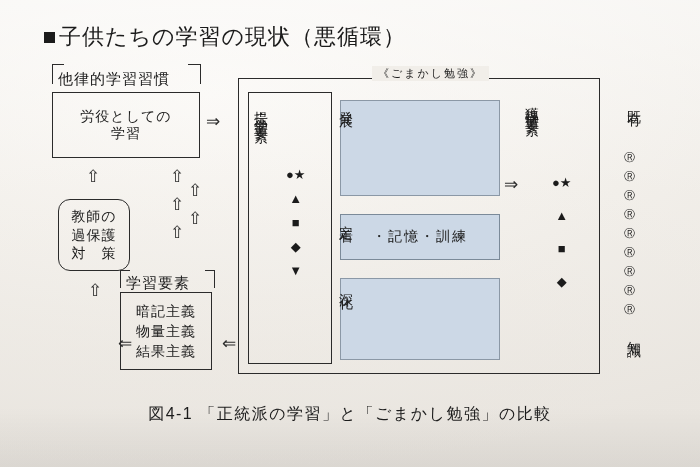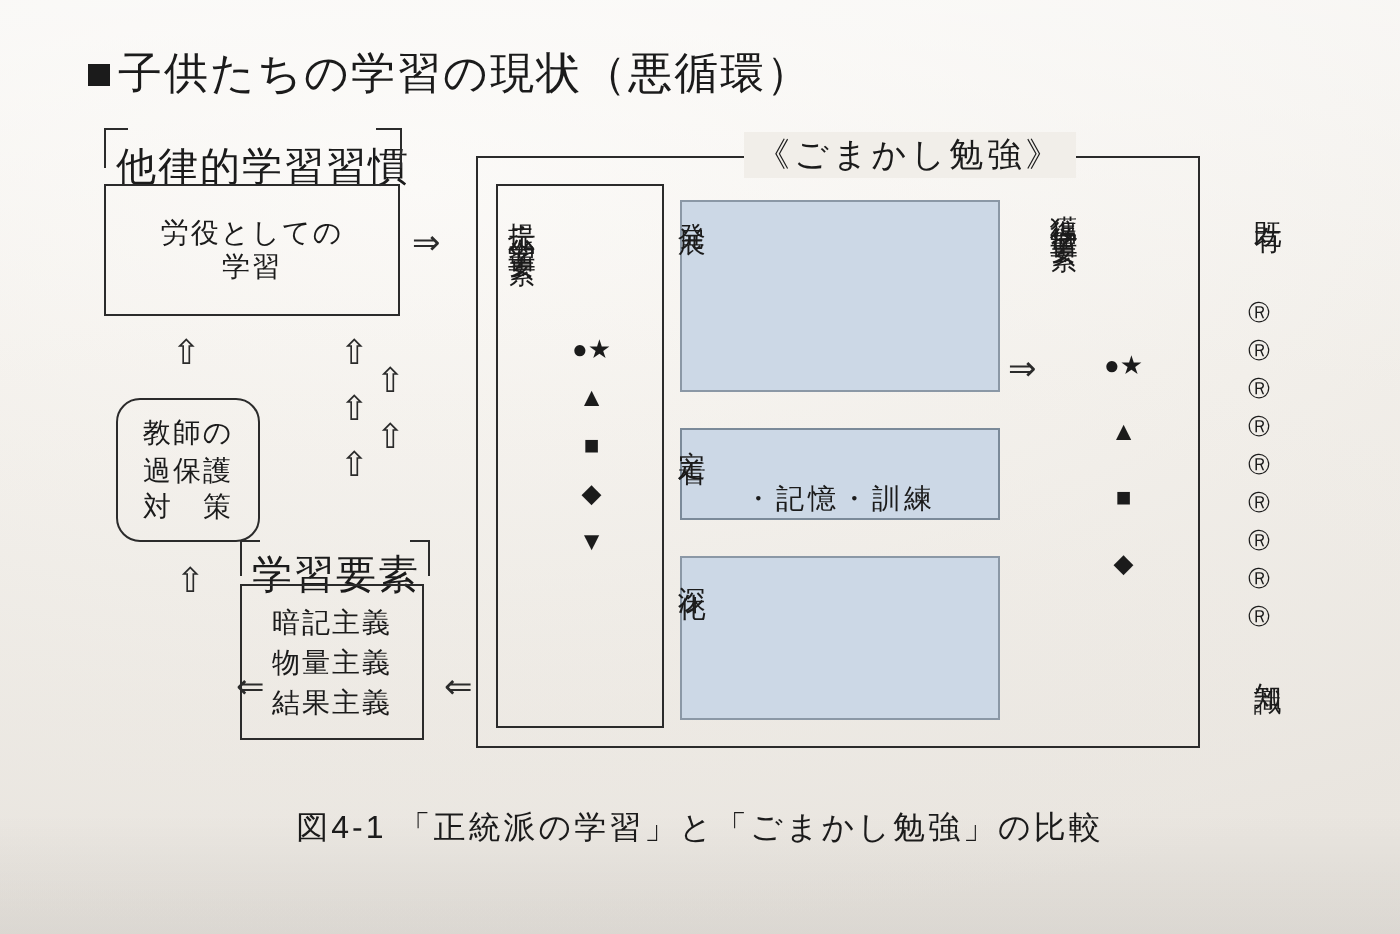--- a/index.html
+++ b/index.html
@@ -44,42 +44,42 @@
   }
   .shade { background:#ccd8e6; }
   .noborder { border:none; }
 
   .vtext {
     position:absolute;
     writing-mode:vertical-rl; text-orientation:upright;
     font-size:14px; letter-spacing:3px; line-height:1.1;
   }
 
-  .lbl { position:absolute; font-size:20px; letter-spacing:1px; white-space:nowrap;text-align:right; }
+  .lbl { position:absolute; font-size:15px; letter-spacing:1px; white-space:nowrap;text-align:right; }
 
   
   .ln { position:absolute; background:#2b2b2b; }
   .lnh { height:1.3px; }
   .lnv { width:1.3px; }
 
   
   .harrow { position:absolute; font-size:17px; line-height:1; color:#2b2b2b; }
 
   
   .symcol { position:absolute; display:flex; flex-direction:column; align-items:center; }
   .sym { font-size:13px; line-height:1; margin:0; }
 
   .regmark { position:absolute; font-size:11px; line-height:1; letter-spacing:0; }
 
-  .title-mid { position:absolute; font-size:17px; letter-spacing:2px; white-space:nowrap; }
+  .title-mid { position:absolute; font-size:11px; letter-spacing:2px; white-space:nowrap; }
 
   .mid-band {
     position:absolute; box-sizing:border-box; background:#ccd8e6;
     border:1.2px solid #7b8a99;
-    display:flex; align-items:flex-end; justify-content:center;
+    display:flex; align-items:center; justify-content:center;
     font-size:14px; letter-spacing:2px;
   }
 </style>
 </head>
 <body>
 
 <div id="page">
 
   <div class="hd">
     <span class="sq"></span><span>子供たちの学習の現状（悪循環）</span>

